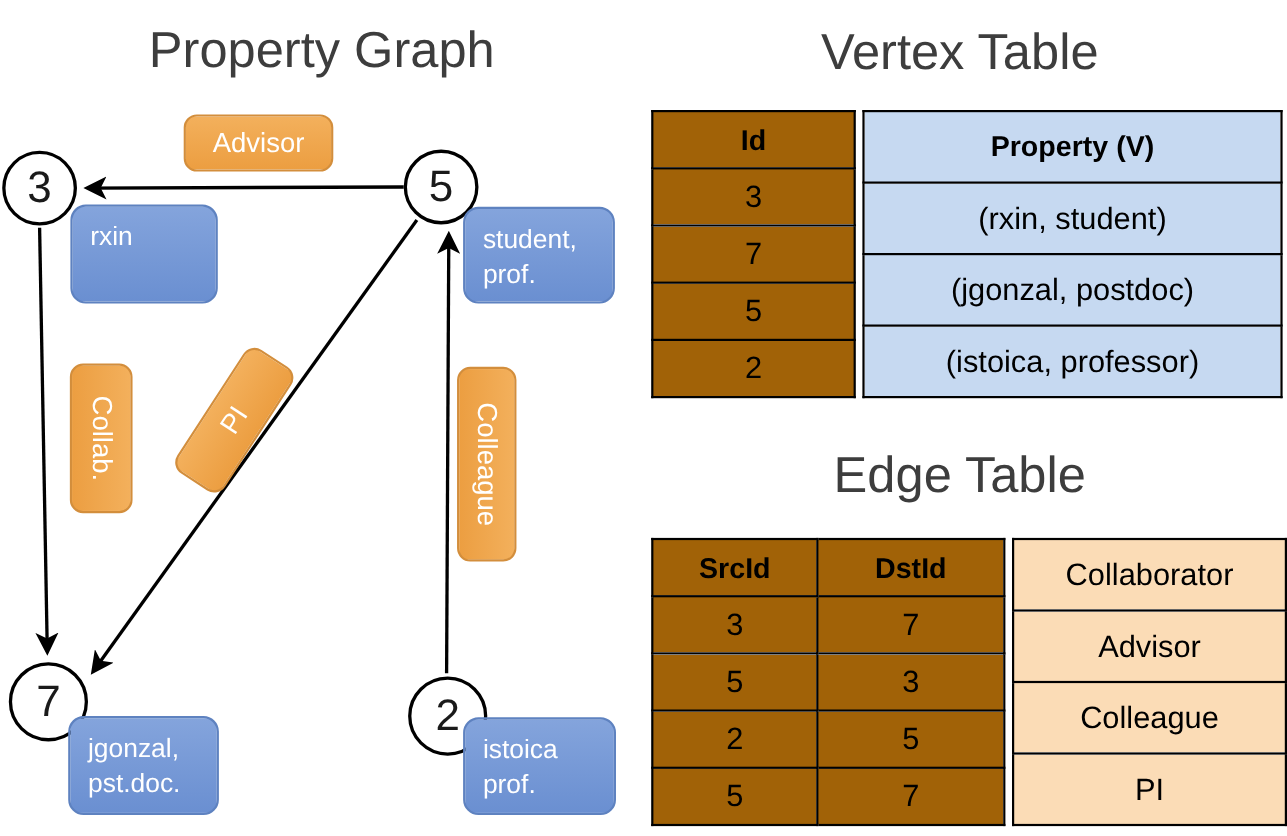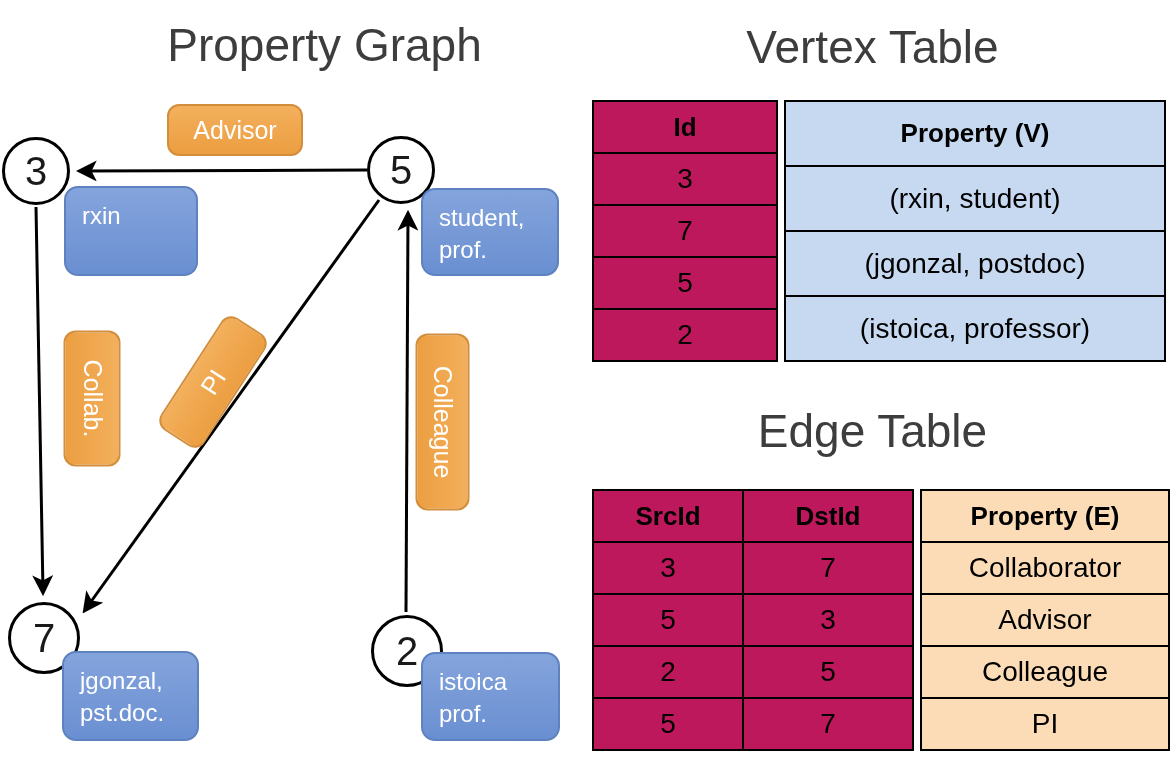--- a/index.html
+++ b/index.html
@@ -4,42 +4,42 @@
 <style>
   * { margin:0; padding:0; box-sizing:border-box; }
   html,body { background:#fff; }
   body { font-family:"Liberation Sans","DejaVu Sans",sans-serif; }
   .stage { position:relative; width:1170px; height:760px; background:#fff; overflow:hidden; }
 
   .title { position:absolute; font-size:46px; font-weight:300; color:#3d3d3d; text-align:center; }
   .graph-title  { left:0;   top:18;  width:585px; }
   .vertex-title { left:585px; top:20px;  width:575px; }
   .edge-title   { left:585px; top:404px; width:575px; }
-  .graph-title{ top:18px;margin-left:32px; }
+  .graph-title{ top:18px; }
 
   .arrow-layer { position:absolute; left:0; top:0; z-index:1; }
 
   .node { position:absolute; border-radius:50%; background:#fff; border:3px solid #000;
           display:flex; align-items:center; justify-content:center;
           font-size:40px; font-weight:300; color:#1a1a1a; z-index:2; }
 
   .vprop { position:absolute; border-radius:14px;
            background:linear-gradient(180deg,#84a4dc,#6a8fd1);
            border:2px solid #5e82c0; color:#fff; font-size:24px; line-height:32px;
            padding:12px 12px 0 16px; z-index:3; }
 
   .eprop { position:absolute; border-radius:12px;
            background:linear-gradient(180deg,#f3b05c,#ec9e41);
            border:2px solid #d38e3c; color:#fff; font-size:25px;
            display:flex; align-items:center; justify-content:center; z-index:3; }
 
   .table-wrap { position:absolute; display:flex; gap:6px; z-index:2; }
   .tbl { border-collapse:collapse; table-layout:fixed; }
   .tbl th, .tbl td { border:2px solid #000; text-align:center; vertical-align:middle;
-                     height:52px; background:#be185d; color:#000; overflow:hidden; }
+                     height:52px; background:#a16207; color:#000; overflow:hidden; }
   .tbl th { font-size:26px; font-weight:bold; }
   .tbl td { font-size:28px; font-weight:300; }
   .vcell { background:#c6d9f1 !important; }
   .ecell { background:#fbdcb6 !important; }
 
   .id-tbl   { width:186px; }
   .vprop-tbl{ width:382px;padding-left:44px; }
   .srcdst-tbl { width:320px; }
   .eprop-tbl{ width:250px; }
 </style>
@@ -164,23 +164,20 @@
         <td>5</td>
       </tr>
       <tr>
         <td>5</td>
         <td>7</td>
       </tr>
     </tbody>
       </table>
     <table class="tbl eprop-tbl">
       <tbody>
-          <tr>
-            <th class="ecell">Property (E)</th>
-          </tr>
       <tr>
             <td class="ecell">Collaborator</td>
           </tr>
       <tr>
             <td class="ecell">Advisor</td>
           </tr>
       <tr>
             <td class="ecell">Colleague</td>
           </tr>
       <tr>

